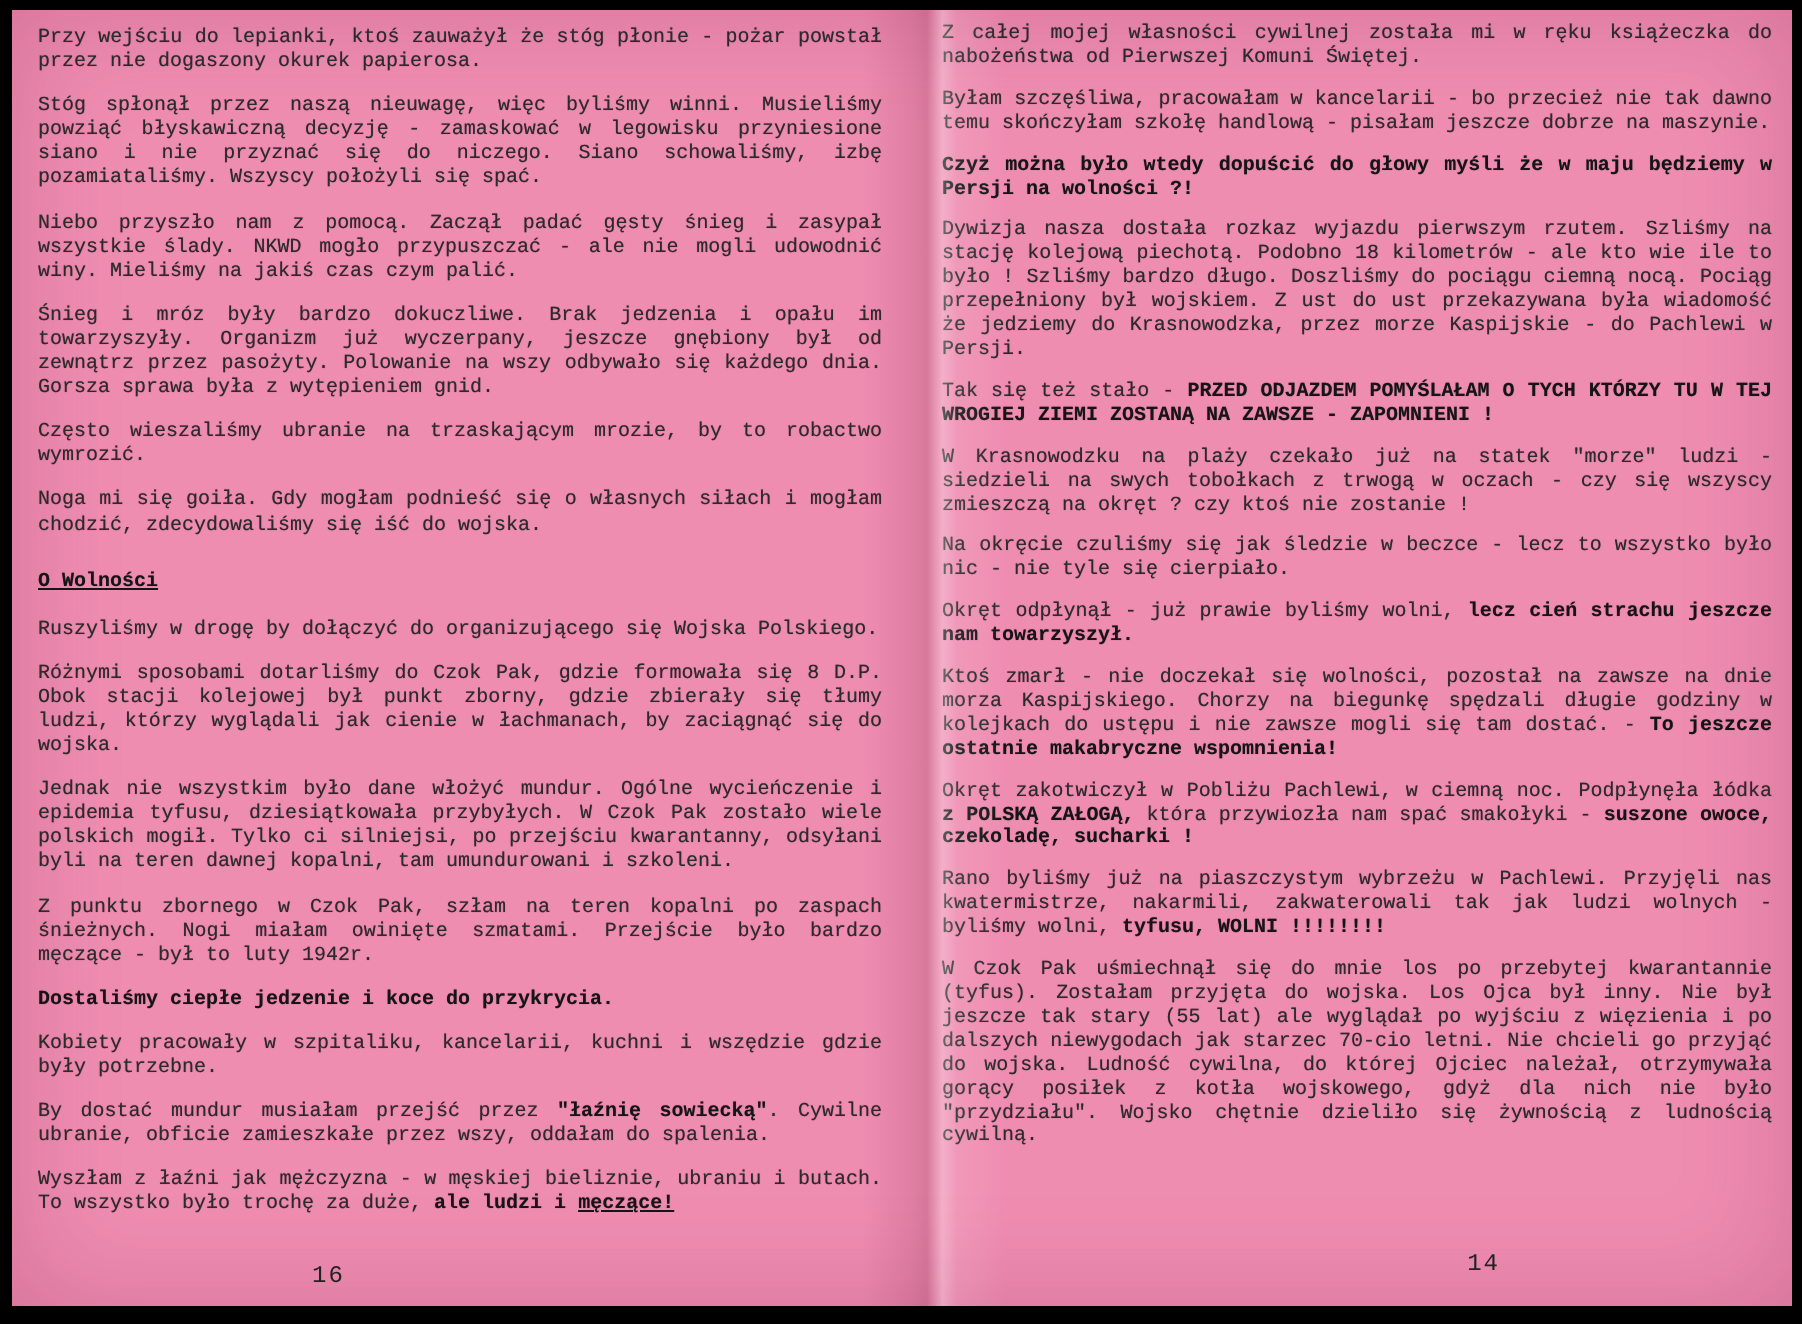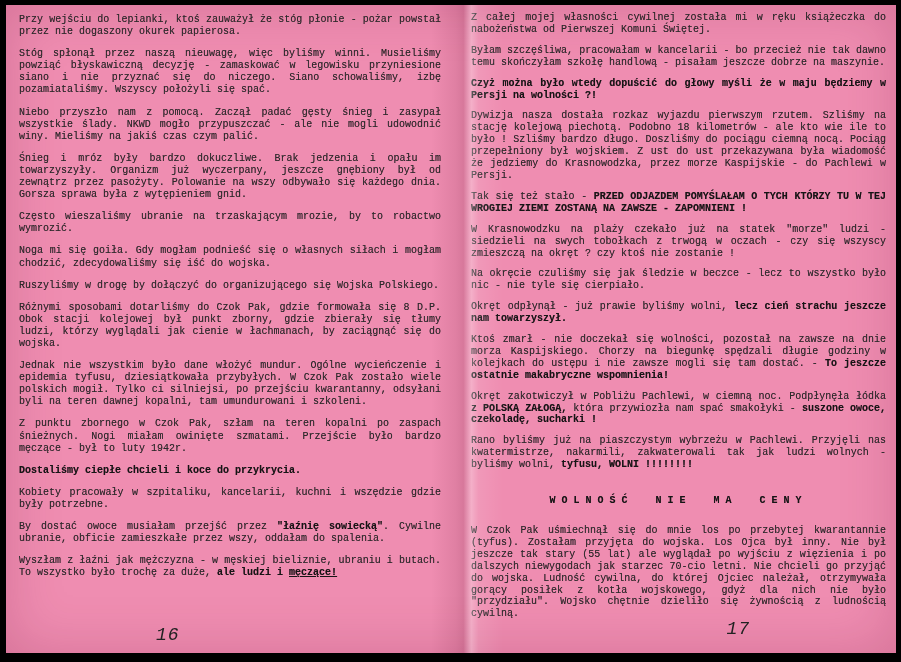--- a/index.html
+++ b/index.html
@@ -52,68 +52,67 @@
     font-weight:bold;
     letter-spacing:6px;
     word-spacing:10px;
     margin:24px 0 18px 0;
     color:var(--ink-bold);
   }
   .seg-b{font-weight:bold;color:var(--ink-bold);}
   .seg-bu{font-weight:bold;color:var(--ink-bold);text-decoration:underline;}
   .pagenum{
     position:absolute;
-    font-size:18px;
-    font-style:italic;
+    font-size:12px;
     color:#222;
     letter-spacing:1px;
   }
   .pagenum-left{left:150px;bottom:8px;}
   .pagenum-right{right:146px;bottom:14px;}
 </style>
 </head>
 <body>
 
 <div class="scan">
   <div class="spread">
 
     <div class="page page-left">
       <div class="content">
           <p><span>Przy wejściu do lepianki, ktoś zauważył że stóg płonie - pożar powstał przez nie dogaszony okurek papierosa.</span></p>
           <p><span>Stóg spłonął przez naszą nieuwagę, więc byliśmy winni.  Musieliśmy powziąć błyskawiczną decyzję - zamaskować w legowisku przyniesione siano i nie przyznać się do niczego.  Siano schowaliśmy, izbę pozamiataliśmy.  Wszyscy położyli się spać.</span></p>
           <p><span>Niebo przyszło nam z pomocą.  Zaczął padać gęsty śnieg i zasypał wszystkie ślady.  NKWD mogło przypuszczać - ale nie mogli udowodnić winy.  Mieliśmy na jakiś czas czym palić.</span></p>
           <p><span>Śnieg i mróz były bardzo dokuczliwe.  Brak jedzenia i opału im towarzyszyły.  Organizm już wyczerpany, jeszcze gnębiony był od zewnątrz przez pasożyty.  Polowanie na wszy odbywało się każdego dnia.  Gorsza sprawa była z wytępieniem gnid.</span></p>
           <p><span>Często wieszaliśmy ubranie na trzaskającym mrozie, by to robactwo wymrozić.</span></p>
           <p><span>Noga mi się goiła.  Gdy mogłam podnieść się o własnych siłach i mogłam chodzić, zdecydowaliśmy się iść do wojska.</span></p>
+          <p class="h-left"><span class="seg-bu">O Wolności</span></p>
           <p><span>Ruszyliśmy w drogę by dołączyć do organizującego się Wojska Polskiego.</span></p>
           <p><span>Różnymi sposobami dotarliśmy do Czok Pak, gdzie formowała się 8 D.P.  Obok stacji kolejowej był punkt zborny, gdzie zbierały się tłumy ludzi, którzy wyglądali jak cienie w łachmanach, by zaciągnąć się do wojska.</span></p>
           <p><span>Jednak nie wszystkim było dane włożyć mundur.  Ogólne wycieńczenie i epidemia tyfusu, dziesiątkowała przybyłych.  W Czok Pak zostało wiele polskich mogił.  Tylko ci silniejsi, po przejściu kwarantanny, odsyłani byli na teren dawnej kopalni, tam umundurowani i szkoleni.</span></p>
           <p><span>Z punktu zbornego w Czok Pak, szłam na teren kopalni po zaspach śnieżnych.  Nogi miałam owinięte szmatami.  Przejście było bardzo męczące - był to luty 1942r.</span></p>
-          <p><span class="seg-b">Dostaliśmy ciepłe chcieli i koce do przykrycia.</span></p>
+          <p><span class="seg-b">Dostaliśmy ciepłe jedzenie i koce do przykrycia.</span></p>
           <p><span>Kobiety pracowały w szpitaliku, kancelarii, kuchni i wszędzie gdzie były potrzebne.</span></p>
-          <p><span>By dostać owoce musiałam przejść przez </span><span class="seg-b">"łaźnię sowiecką"</span><span>.  Cywilne ubranie, obficie zamieszkałe przez wszy, oddałam do spalenia.</span></p>
+          <p><span>By dostać mundur musiałam przejść przez </span><span class="seg-b">"łaźnię sowiecką"</span><span>.  Cywilne ubranie, obficie zamieszkałe przez wszy, oddałam do spalenia.</span></p>
           <p><span>Wyszłam z łaźni jak mężczyzna - w męskiej bieliznie, ubraniu i butach. To wszystko było trochę za duże, </span><span class="seg-b">ale ludzi i </span><span class="seg-bu">męczące!</span></p>
         </div>
       <div class="pagenum pagenum-left">16</div>
     </div>
 
     <div class="page page-right">
       <div class="content">
           <p><span>Z całej mojej własności cywilnej została mi w ręku książeczka do nabożeństwa od Pierwszej Komuni Świętej.</span></p>
           <p><span>Byłam szczęśliwa, pracowałam w kancelarii - bo przecież nie tak dawno temu skończyłam szkołę handlową - pisałam jeszcze dobrze na maszynie.</span></p>
           <p><span class="seg-b">Czyż można było wtedy dopuścić do głowy myśli że w maju będziemy w Persji na wolności ?!</span></p>
           <p><span>Dywizja nasza dostała rozkaz wyjazdu pierwszym rzutem.  Szliśmy na stację kolejową piechotą.  Podobno 18 kilometrów - ale kto wie ile to było !  Szliśmy bardzo długo.  Doszliśmy do pociągu ciemną nocą. Pociąg przepełniony był wojskiem.  Z ust do ust przekazywana była wiadomość że jedziemy do Krasnowodzka, przez morze Kaspijskie - do Pachlewi w Persji.</span></p>
           <p><span>Tak się też stało - </span><span class="seg-b">PRZED ODJAZDEM POMYŚLAŁAM O TYCH KTÓRZY TU W TEJ WROGIEJ ZIEMI ZOSTANĄ NA ZAWSZE - ZAPOMNIENI !</span></p>
           <p><span>W Krasnowodzku na plaży czekało już na statek "morze" ludzi - siedzieli na swych tobołkach z trwogą w oczach - czy się wszyscy zmieszczą na okręt ? czy ktoś nie zostanie !</span></p>
           <p><span>Na okręcie czuliśmy się jak śledzie w beczce - lecz to wszystko było nic - nie tyle się cierpiało.</span></p>
           <p><span>Okręt odpłynął - już prawie byliśmy wolni, </span><span class="seg-b">lecz cień strachu jeszcze nam towarzyszył.</span></p>
           <p><span>Ktoś zmarł - nie doczekał się wolności, pozostał na zawsze na dnie morza Kaspijskiego.  Chorzy na biegunkę spędzali długie godziny w kolejkach do ustępu i nie zawsze mogli się tam dostać.  - </span><span class="seg-b">To jeszcze ostatnie makabryczne wspomnienia!</span></p>
           <p><span>Okręt zakotwiczył w Pobliżu Pachlewi, w ciemną noc.  Podpłynęła łódka </span><span class="seg-b">z POLSKĄ ZAŁOGĄ,</span><span> która przywiozła nam spać smakołyki - </span><span class="seg-b">suszone owoce, czekoladę, sucharki !</span></p>
           <p><span>Rano byliśmy już na piaszczystym wybrzeżu w Pachlewi.  Przyjęli nas kwatermistrze, nakarmili, zakwaterowali tak jak ludzi wolnych - byliśmy wolni, </span><span class="seg-b">tyfusu,  WOLNI !!!!!!!!</span></p>
-          <p class="h-center"><span class="seg-b">WOLNOŚĆ NIE MA CENY</span></p>
           <p><span>W Czok Pak uśmiechnął się do mnie los po przebytej kwarantannie (tyfus).  Zostałam przyjęta do wojska.  Los Ojca był inny.  Nie był jeszcze tak stary (55 lat) ale wyglądał po wyjściu z więzienia i po dalszych niewygodach jak starzec 70-cio letni.  Nie chcieli go przyjąć do wojska.  Ludność cywilna, do której Ojciec należał, otrzymywała gorący posiłek z kotła wojskowego, gdyż dla nich nie było "przydziału".  Wojsko chętnie dzieliło się żywnością z ludnością cywilną.</span></p>
         </div>
-      <div class="pagenum pagenum-right">17</div>
+      <div class="pagenum pagenum-right">14</div>
     </div>
 
     <div class="gutter"></div>
   </div>
 </div>
 
 </body></html>

